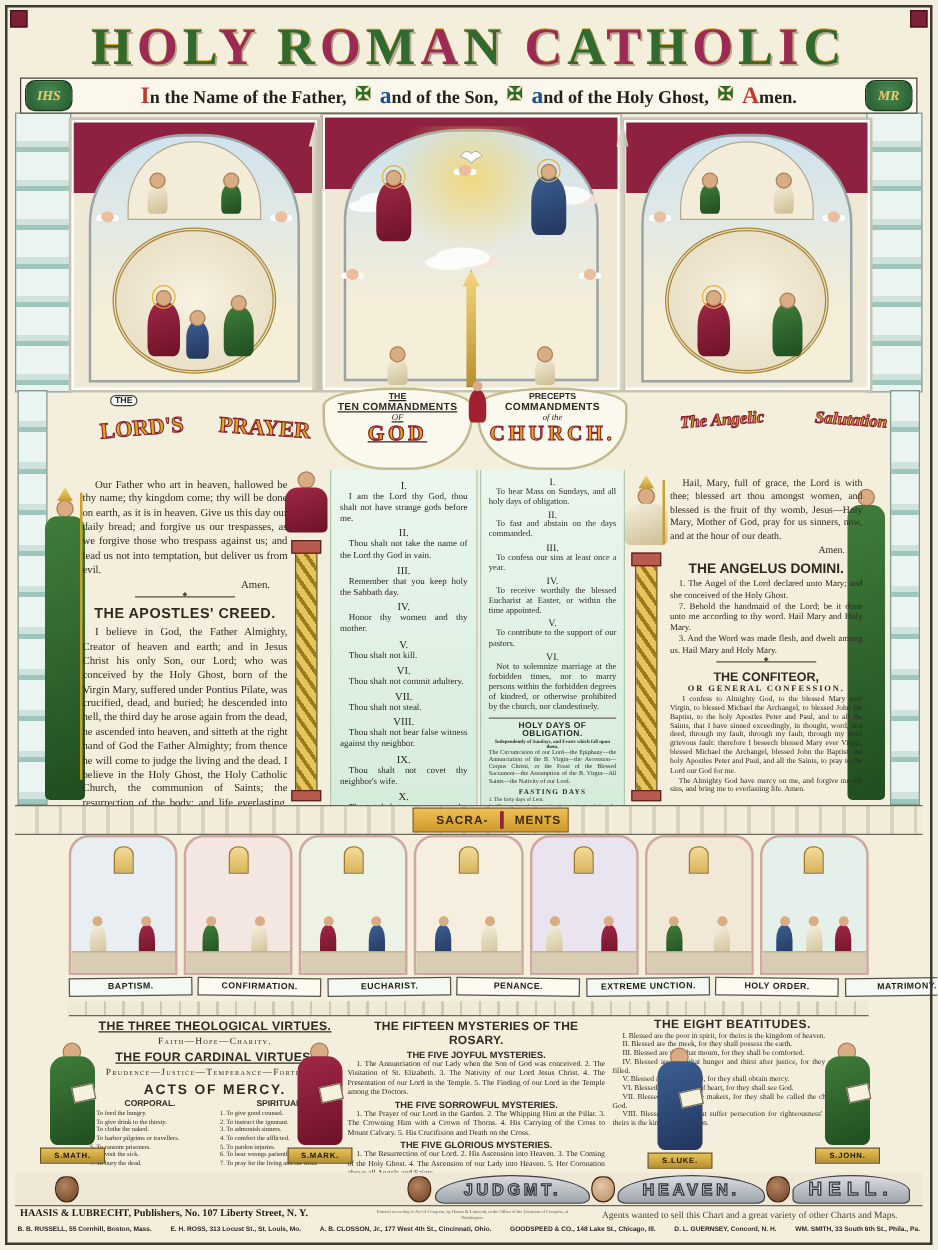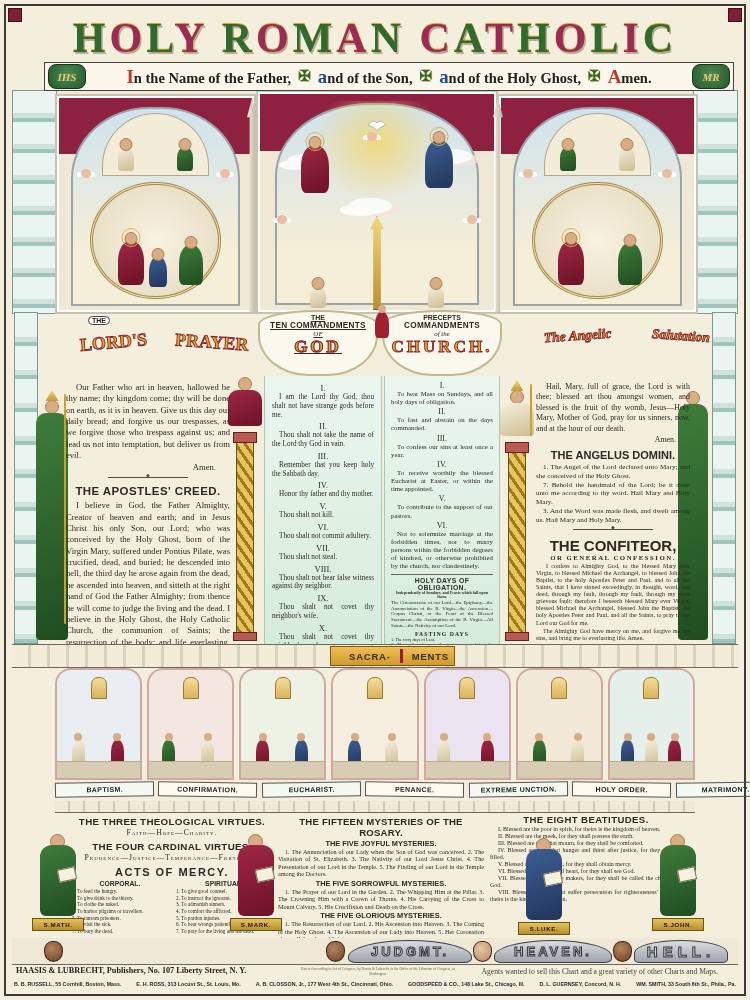--- a/index.html
+++ b/index.html
@@ -8,21 +8,21 @@
   .frame-outer{position:absolute;inset:4px;border:2px solid #3c3a34;pointer-events:none;z-index:40;}
   .frame-inner{position:absolute;inset:9px;border:1px solid #8d86722;pointer-events:none;z-index:40;}
   .corner-sq{position:absolute;width:12px;height:12px;background:#7e1f35;border:1px solid #431019;z-index:41;}
 
   
   .main-title{position:absolute;top:14px;left:0;right:0;margin:0;text-align:center;
     font-size:42px;font-weight:bold;letter-spacing:4px;
     text-shadow:1.5px 1.5px 0 rgba(70,45,0,.35), 0 -1px 0 #d9a62a;}
   
   .dedication{position:absolute;top:62px;left:16px;right:16px;height:27px;background:#fbf7ec;
-    border:1.5px solid #45433c;display:flex;align-items:center;z-index:5;margin-left:28px;}
+    border:1.5px solid #45433c;display:flex;align-items:center;z-index:5;}
   .medallion{width:36px;height:23px;margin:0 3px;border-radius:8px;flex:0 0 auto;
     background:radial-gradient(circle at 50% 40%,#4c8a52,#245a2c);border:1.5px solid #153318;
     color:#ecc96d;font:bold italic 11px "Liberation Serif",serif;display:flex;align-items:center;justify-content:center;}
   .ded-text{flex:1;display:flex;align-items:center;justify-content:center;gap:7px;
     font-weight:bold;font-size:14.5px;color:#23211c;white-space:nowrap;}
   .ded-part{display:inline-block;text-align:right;}
   .ded-part::first-letter{color:#1d4f8f;font-size:1.3em;}
   .ded-part.red::first-letter{color:#c0392b;}
   .cross{color:#2f6b2f;font-size:15px;line-height:1;text-shadow:0 0 1px #d9a62a;}
 
@@ -109,21 +109,21 @@
     letter-spacing:.4px;margin-top:3px;border-top:1px solid #6b675c;padding-top:2px;}
   .hd-note{font-size:4px;font-weight:bold;text-align:center;line-height:1.2;}
   .hd-text{font-size:4.9px;line-height:1.16;text-align:justify;}
   .fd-h{font-size:5.8px;font-weight:bold;text-align:center;letter-spacing:1px;margin-top:2px;}
   .fd-i{font-size:4.3px;line-height:1.18;text-align:justify;display:block;}
 
   .col-as{position:absolute;left:536px;top:382px;width:154px;}
   .hail-t{font-size:7.9px;}
   .as-h{font-family:"Liberation Sans",sans-serif;font-weight:bold;font-size:11px;text-align:center;margin:5px 0 2px;}
   .as-i{font-size:7.1px;line-height:1.24;text-align:justify;display:block;text-indent:7px;}
-  .conf-h{font-family:"Liberation Sans",sans-serif;font-weight:bold;font-size:15px;text-align:center;margin:4px 0 0;}
+  .conf-h{font-family:"Liberation Sans",sans-serif;font-weight:bold;font-size:10px;text-align:center;margin:4px 0 0;}
   .conf-sh{font-size:6.8px;text-align:center;letter-spacing:1.5px;font-weight:bold;margin-bottom:2px;}
   .conf-t{font-size:6.1px;line-height:1.17;}
   .conf-c{font-size:6.1px;line-height:1.17;text-indent:7px;margin-top:1px;}
 
   .pilaster{position:absolute;top:312px;width:24px;height:332px;border:1px solid #7d9a92;box-sizing:border-box;
     background:repeating-linear-gradient(180deg,#eaf4f1 0 24px,#cfe2dc 24px 29px,#9fc6bd 29px 33px);}
   .pillar{position:absolute;width:18px;border:1px solid #6b5310;box-sizing:border-box;
     background:repeating-linear-gradient(55deg,#e6c55e 0 5px,#9c7a1d 5px 8px);}
   .pillar::before{content:"";position:absolute;top:-9px;left:-4px;right:-4px;height:9px;background:#b85a50;border:1px solid #5c221c;}
   .pillar::after{content:"";position:absolute;bottom:-2px;left:-4px;right:-4px;height:7px;background:#b85a50;border:1px solid #5c221c;}
@@ -160,21 +160,21 @@
   .sac-labels{position:absolute;left:55px;top:782px;width:720px;display:flex;gap:4px;}
   .sac-label{flex:1;background:#fdfaf0;border:1px solid #55524a;text-align:center;
     font:bold 7px "Liberation Sans",sans-serif;letter-spacing:.4px;padding:3px 0;color:#1d1a14;}
   .sac-labels .sac-label:nth-child(odd){transform:rotate(-0.8deg);background:#f4faf3;}
   .sac-labels .sac-label:nth-child(even){transform:rotate(0.8deg);}
   .lower-frieze{position:absolute;left:55px;right:55px;top:801px;height:11px;border-bottom:1px solid #6b675c;
     background:repeating-linear-gradient(90deg,#efe9d7 0 13px,#cfc8b4 13px 15px);}
 
   
   .pv{position:absolute;left:72px;top:816px;width:200px;text-align:center;}
-  .pv-h1{font:bold 9.8px "Liberation Sans",sans-serif;letter-spacing:.3px;}
+  .pv-h1{font:bold 9.8px "Liberation Sans",sans-serif;letter-spacing:.3px;text-decoration:underline;}
   .pv-line{font-size:7.6px;font-variant:small-caps;letter-spacing:1px;margin:1px 0 4px;}
   .pv-h3{font:bold 11px "Liberation Sans",sans-serif;letter-spacing:1.5px;margin:3px 0 2px;}
   .mercy-cols{display:flex;gap:8px;text-align:left;}
   .mercy-col{flex:1;}
   .mercy-h{font:bold 6.8px "Liberation Sans",sans-serif;text-align:center;margin-bottom:1px;}
   .mercy-i{font-size:5.2px;line-height:1.28;display:block;}
   .pr{position:absolute;left:278px;top:816px;width:206px;}
   .pr-h{font:bold 9.6px "Liberation Sans",sans-serif;text-align:center;letter-spacing:.2px;}
   .pr-gh{font:bold 7.4px "Liberation Sans",sans-serif;text-align:center;margin-top:1px;}
   .pr-t{font-size:6.2px;line-height:1.2;text-align:justify;text-indent:7px;}
@@ -350,21 +350,21 @@
   </div>
 
   <div class="mint-col col-tc">
     <div class="tc-num">I.</div>
     <div class="tc-text">I am the Lord thy God, thou shalt not have strange gods before me.</div>
     <div class="tc-num">II.</div>
     <div class="tc-text">Thou shalt not take the name of the Lord thy God in vain.</div>
     <div class="tc-num">III.</div>
     <div class="tc-text">Remember that you keep holy the Sabbath day.</div>
     <div class="tc-num">IV.</div>
-    <div class="tc-text">Honor thy father and thy mother.</div>
+    <div class="tc-text">Honor thy women and thy mother.</div>
     <div class="tc-num">V.</div>
     <div class="tc-text">Thou shalt not kill.</div>
     <div class="tc-num">VI.</div>
     <div class="tc-text">Thou shalt not commit adultery.</div>
     <div class="tc-num">VII.</div>
     <div class="tc-text">Thou shalt not steal.</div>
     <div class="tc-num">VIII.</div>
     <div class="tc-text">Thou shalt not bear false witness against thy neighbor.</div>
     <div class="tc-num">IX.</div>
     <div class="tc-text">Thou shalt not covet thy neighbor's wife.</div>

